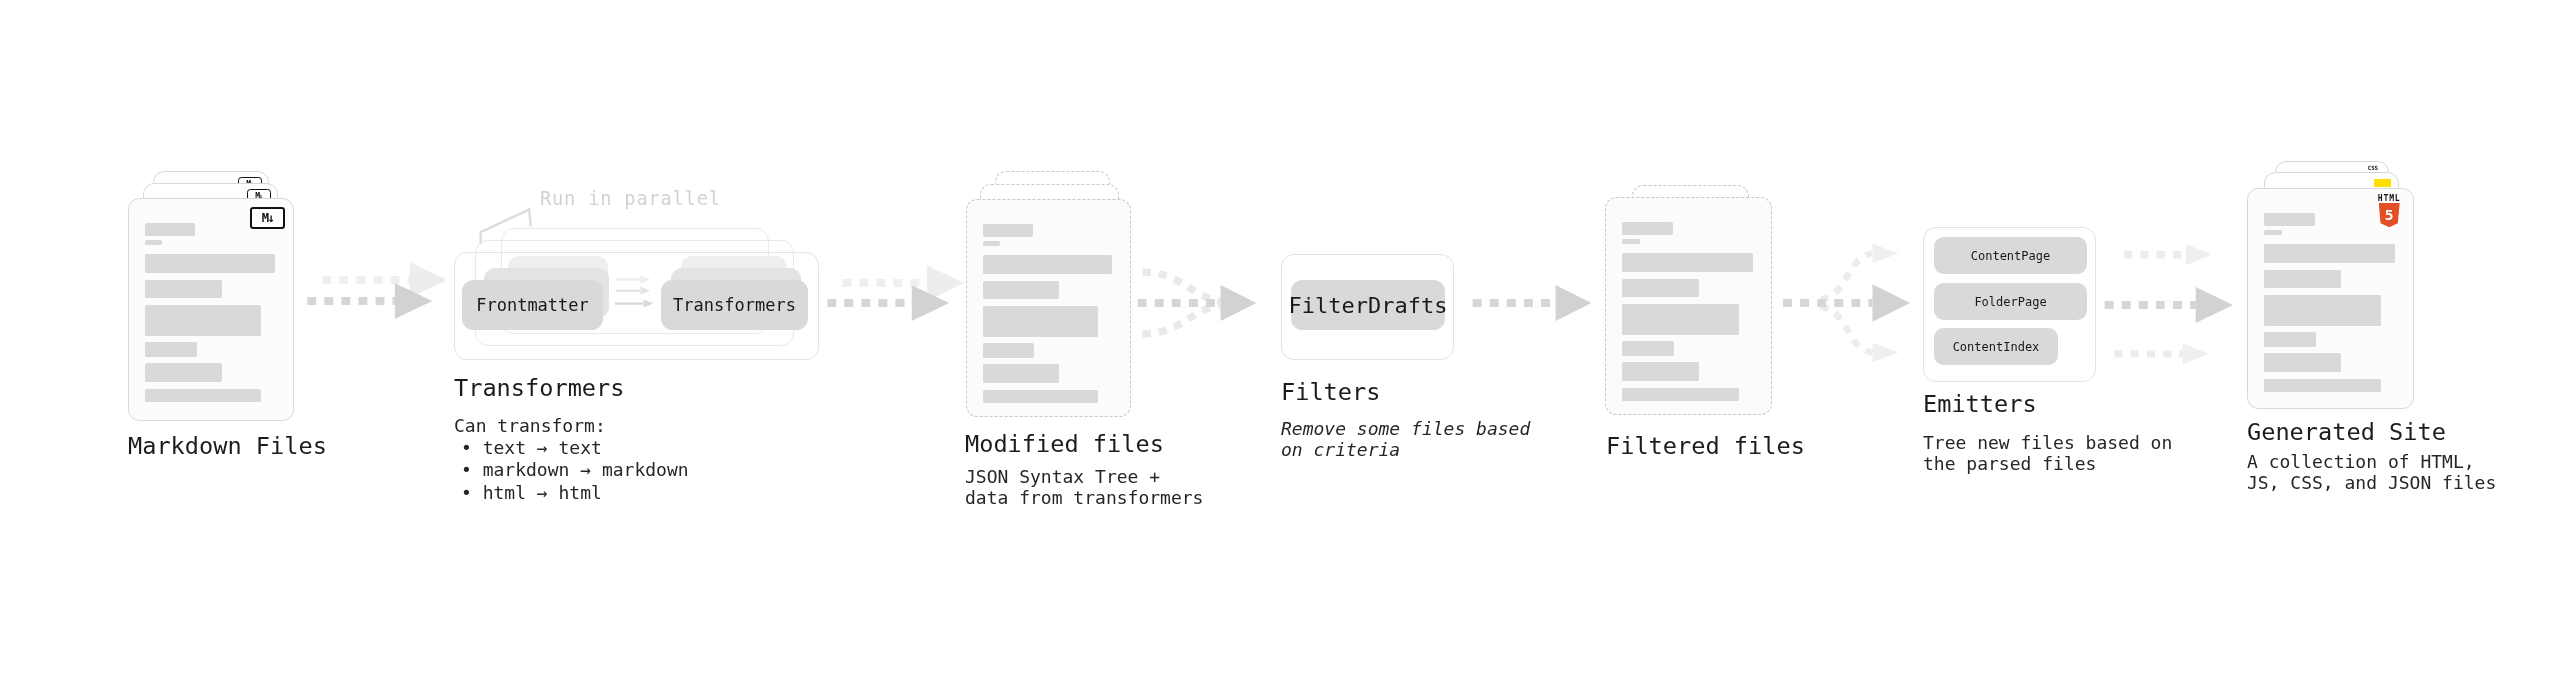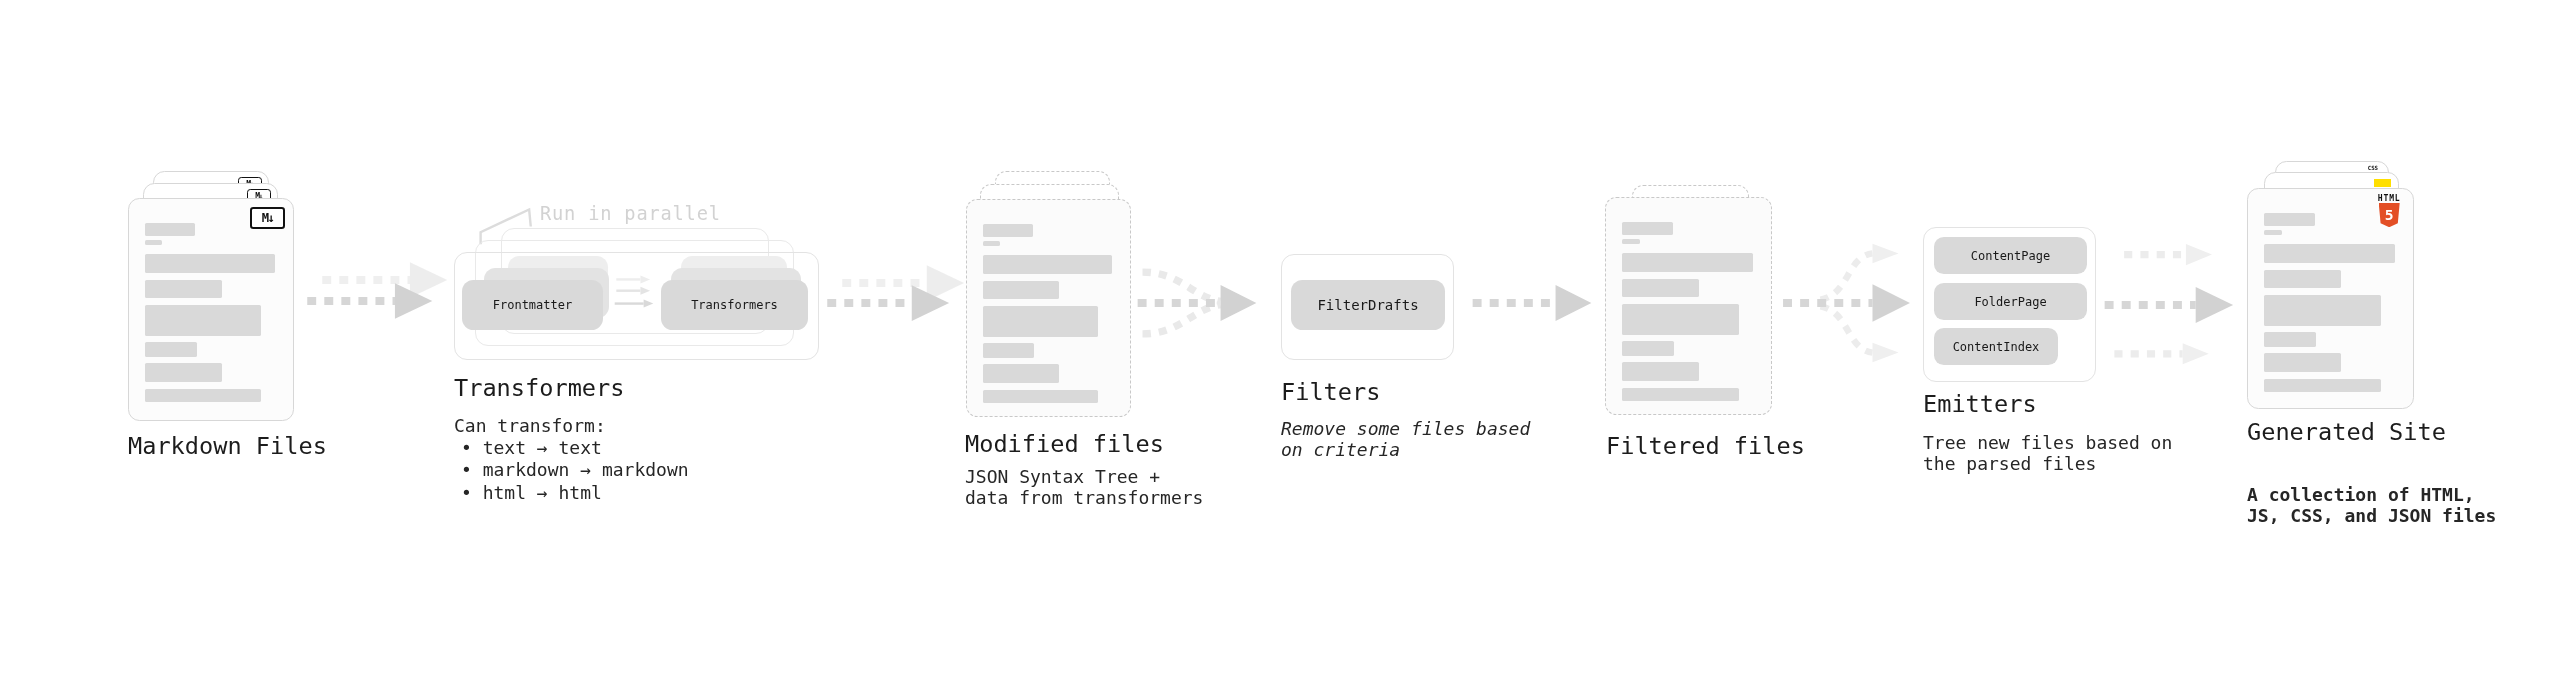--- a/index.html
+++ b/index.html
@@ -30,21 +30,21 @@
                  color:#fff;font-weight:bold;font-size:14.6px;}
   .js-badge{position:absolute;top:5.7px;right:7.3px;width:17px;height:8.1px;background:#ffdf00;z-index:2;}
   .css-badge{position:absolute;top:4.1px;right:8.1px;width:14px;text-align:center;z-index:2;}
   .css-badge .t{font-size:5.7px;font-weight:bold;color:#111;line-height:4.9px;display:block;}
   .css-badge .u{display:block;height:2.4px;background:#2965f1;margin-top:0.8px;}
 
   
   .group{position:absolute;border:1.6px solid #e3e3e3;border-radius:13px;background:transparent;box-sizing:border-box;}
   .group.back{border-color:#e9e9e9;z-index:1;}
   .pill{position:absolute;background:#d9d9d9;border-radius:11.4px;display:flex;align-items:center;
-        justify-content:center;font-size:12px;color:#191919;z-index:3;}
+        justify-content:center;font-size:17px;color:#191919;z-index:3;}
   .pill.ghost2{background:#e3e3e3;z-index:2;}
   .pill.ghost3{background:#eeeeee;z-index:2;}
   .pill.em{font-size:12px;border-radius:9.8px;}
 
   
   .heading{position:absolute;font-size:23.6px;color:#1c1c1c;white-space:nowrap;}
   .sub{position:absolute;font-size:18px;line-height:21px;color:#262626;white-space:nowrap;}
   .note{position:absolute;font-size:18.7px;color:#d2d2d2;letter-spacing:0.8px;white-space:nowrap;}
   svg{position:absolute;overflow:visible;}
 </style>
@@ -103,21 +103,21 @@
       <polygon points="34,3 46,8 34,13" fill="#ededed"></polygon>
       <line x1="4" y1="22" x2="34" y2="22" stroke="#e4e4e4" stroke-width="3"></line>
       <polygon points="34,17 46,22 34,27" fill="#e4e4e4"></polygon>
       <line x1="2" y1="38" x2="38" y2="38" stroke="#d9d9d9" stroke-width="3"></line>
       <polygon points="38,33 50,38 38,43" fill="#d9d9d9"></polygon>
     </svg>
 
     <svg class="abs" style="left:479px;top:207px;" width="55" height="39" viewBox="0 0 68 48">
       <polyline points="2,46 2,31 62,3 64,24" fill="none" stroke="#dcdcdc" stroke-width="3"></polyline>
     </svg>
-    <div class="note" style="left:540px;top:203px;">Run in parallel</div>
+    <div class="note" style="left:540px;top:188px;">Run in parallel</div>
 
     <div class="heading" style="left:454px;top:374px;">Transformers</div>
     <div class="sub" style="left:454px;top:415px;">Can transform:</div>
     <div class="sub" style="left:461px;top:437px;line-height:22.3px;">
       <div>• text → text</div>
       <div>• markdown → markdown</div>
       <div>• html → html</div>
     </div>
   </div>
 
@@ -154,21 +154,21 @@
 
   <svg class="abs" style="left:1136px;top:254px;" width="122" height="98" viewBox="0 0 150 120">
     <path d="M8,22 C55,22 68,52 104,58" fill="none" stroke="#e9e9e9" stroke-width="9" stroke-dasharray="10 10"></path>
     <path d="M8,98 C55,98 68,68 104,62" fill="none" stroke="#e9e9e9" stroke-width="9" stroke-dasharray="10 10"></path>
     <line x1="2" y1="60" x2="104" y2="60" stroke="#d6d6d6" stroke-width="10" stroke-dasharray="11 10"></line>
     <polygon points="104,38 148,60 104,82" fill="#d2d2d2"></polygon>
   </svg>
 
   <div>
     <div class="group" style="left:1281px;top:254px;width:173px;height:106px;"></div>
-    <div class="pill" style="left:1291px;top:280px;width:154px;height:50px;font-size:14px;">FilterDrafts</div>
+    <div class="pill" style="left:1291px;top:280px;width:154px;height:50px;font-size:22px;">FilterDrafts</div>
     <div class="heading" style="left:1281px;top:378px;">Filters</div>
     <div class="sub" style="left:1281px;top:418px;font-style:italic;">
       <div>Remove some files based</div>
       <div>on criteria</div>
     </div>
   </div>
 
   <svg class="abs" style="left:1471px;top:281px;" width="122" height="44" viewBox="0 0 150 54">
     <line x1="2" y1="27" x2="104" y2="27" stroke="#d6d6d6" stroke-width="10" stroke-dasharray="11 10"></line>
     <polygon points="104,5 148,27 104,49" fill="#d2d2d2"></polygon>
@@ -243,20 +243,20 @@
           <i class="bar" style="width: 13%; height: 4.9px; margin-top: 4.1px;"></i>
           <i class="bar" style="width: 99%; height: 18.7px; margin-top: 9.8px;"></i>
           <i class="bar" style="width: 58%; height: 18.7px; margin-top: 6.5px;"></i>
           <i class="bar" style="width: 88%; height: 31px; margin-top: 6.5px;"></i>
           <i class="bar" style="width: 39%; height: 14.6px; margin-top: 6.5px;"></i>
           <i class="bar" style="width: 58%; height: 18.7px; margin-top: 6.5px;"></i>
           <i class="bar" style="width: 88%; height: 13px; margin-top: 6.5px;"></i>
         </div>
     </div>
     <div class="heading" style="left:2247px;top:418px;">Generated Site</div>
-    <div class="sub" style="left:2247px;top:484px;font-weight:bold;">
+    <div class="sub" style="left:2247px;top:451px;">
       <div>A collection of HTML,</div>
       <div>JS, CSS, and JSON files</div>
     </div>
   </div>
 
 </div>
 
 
 </body></html>

